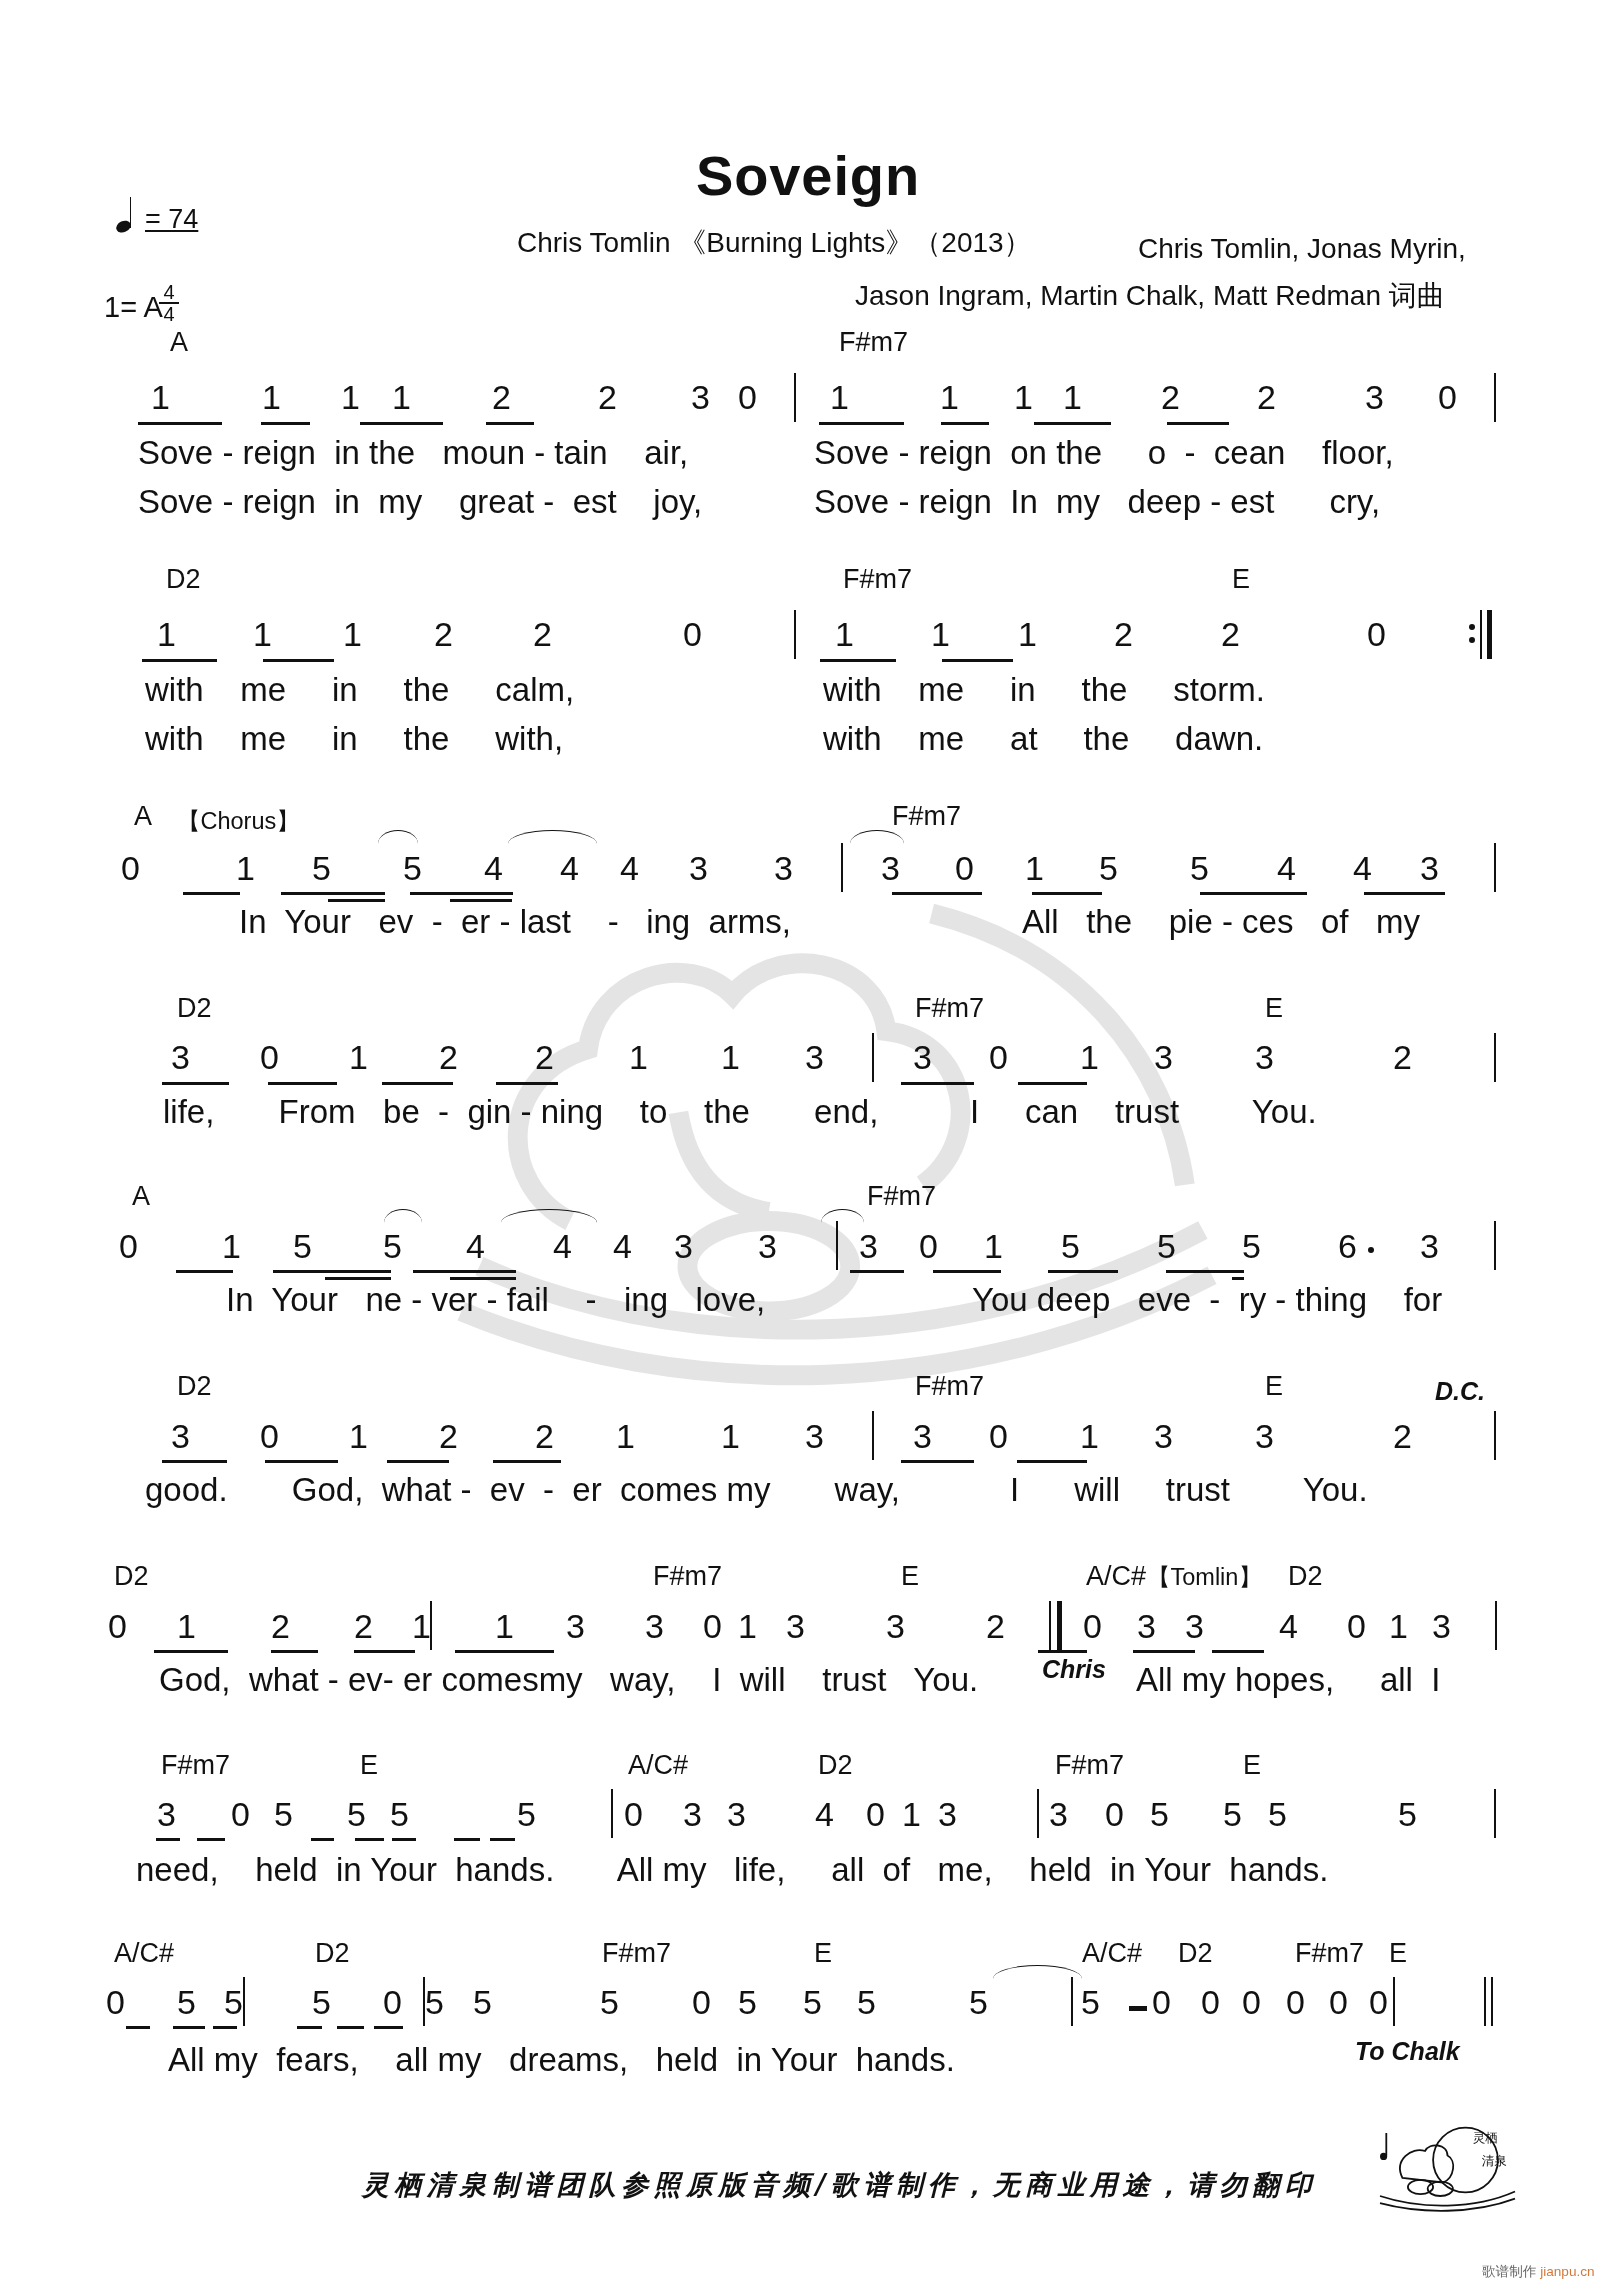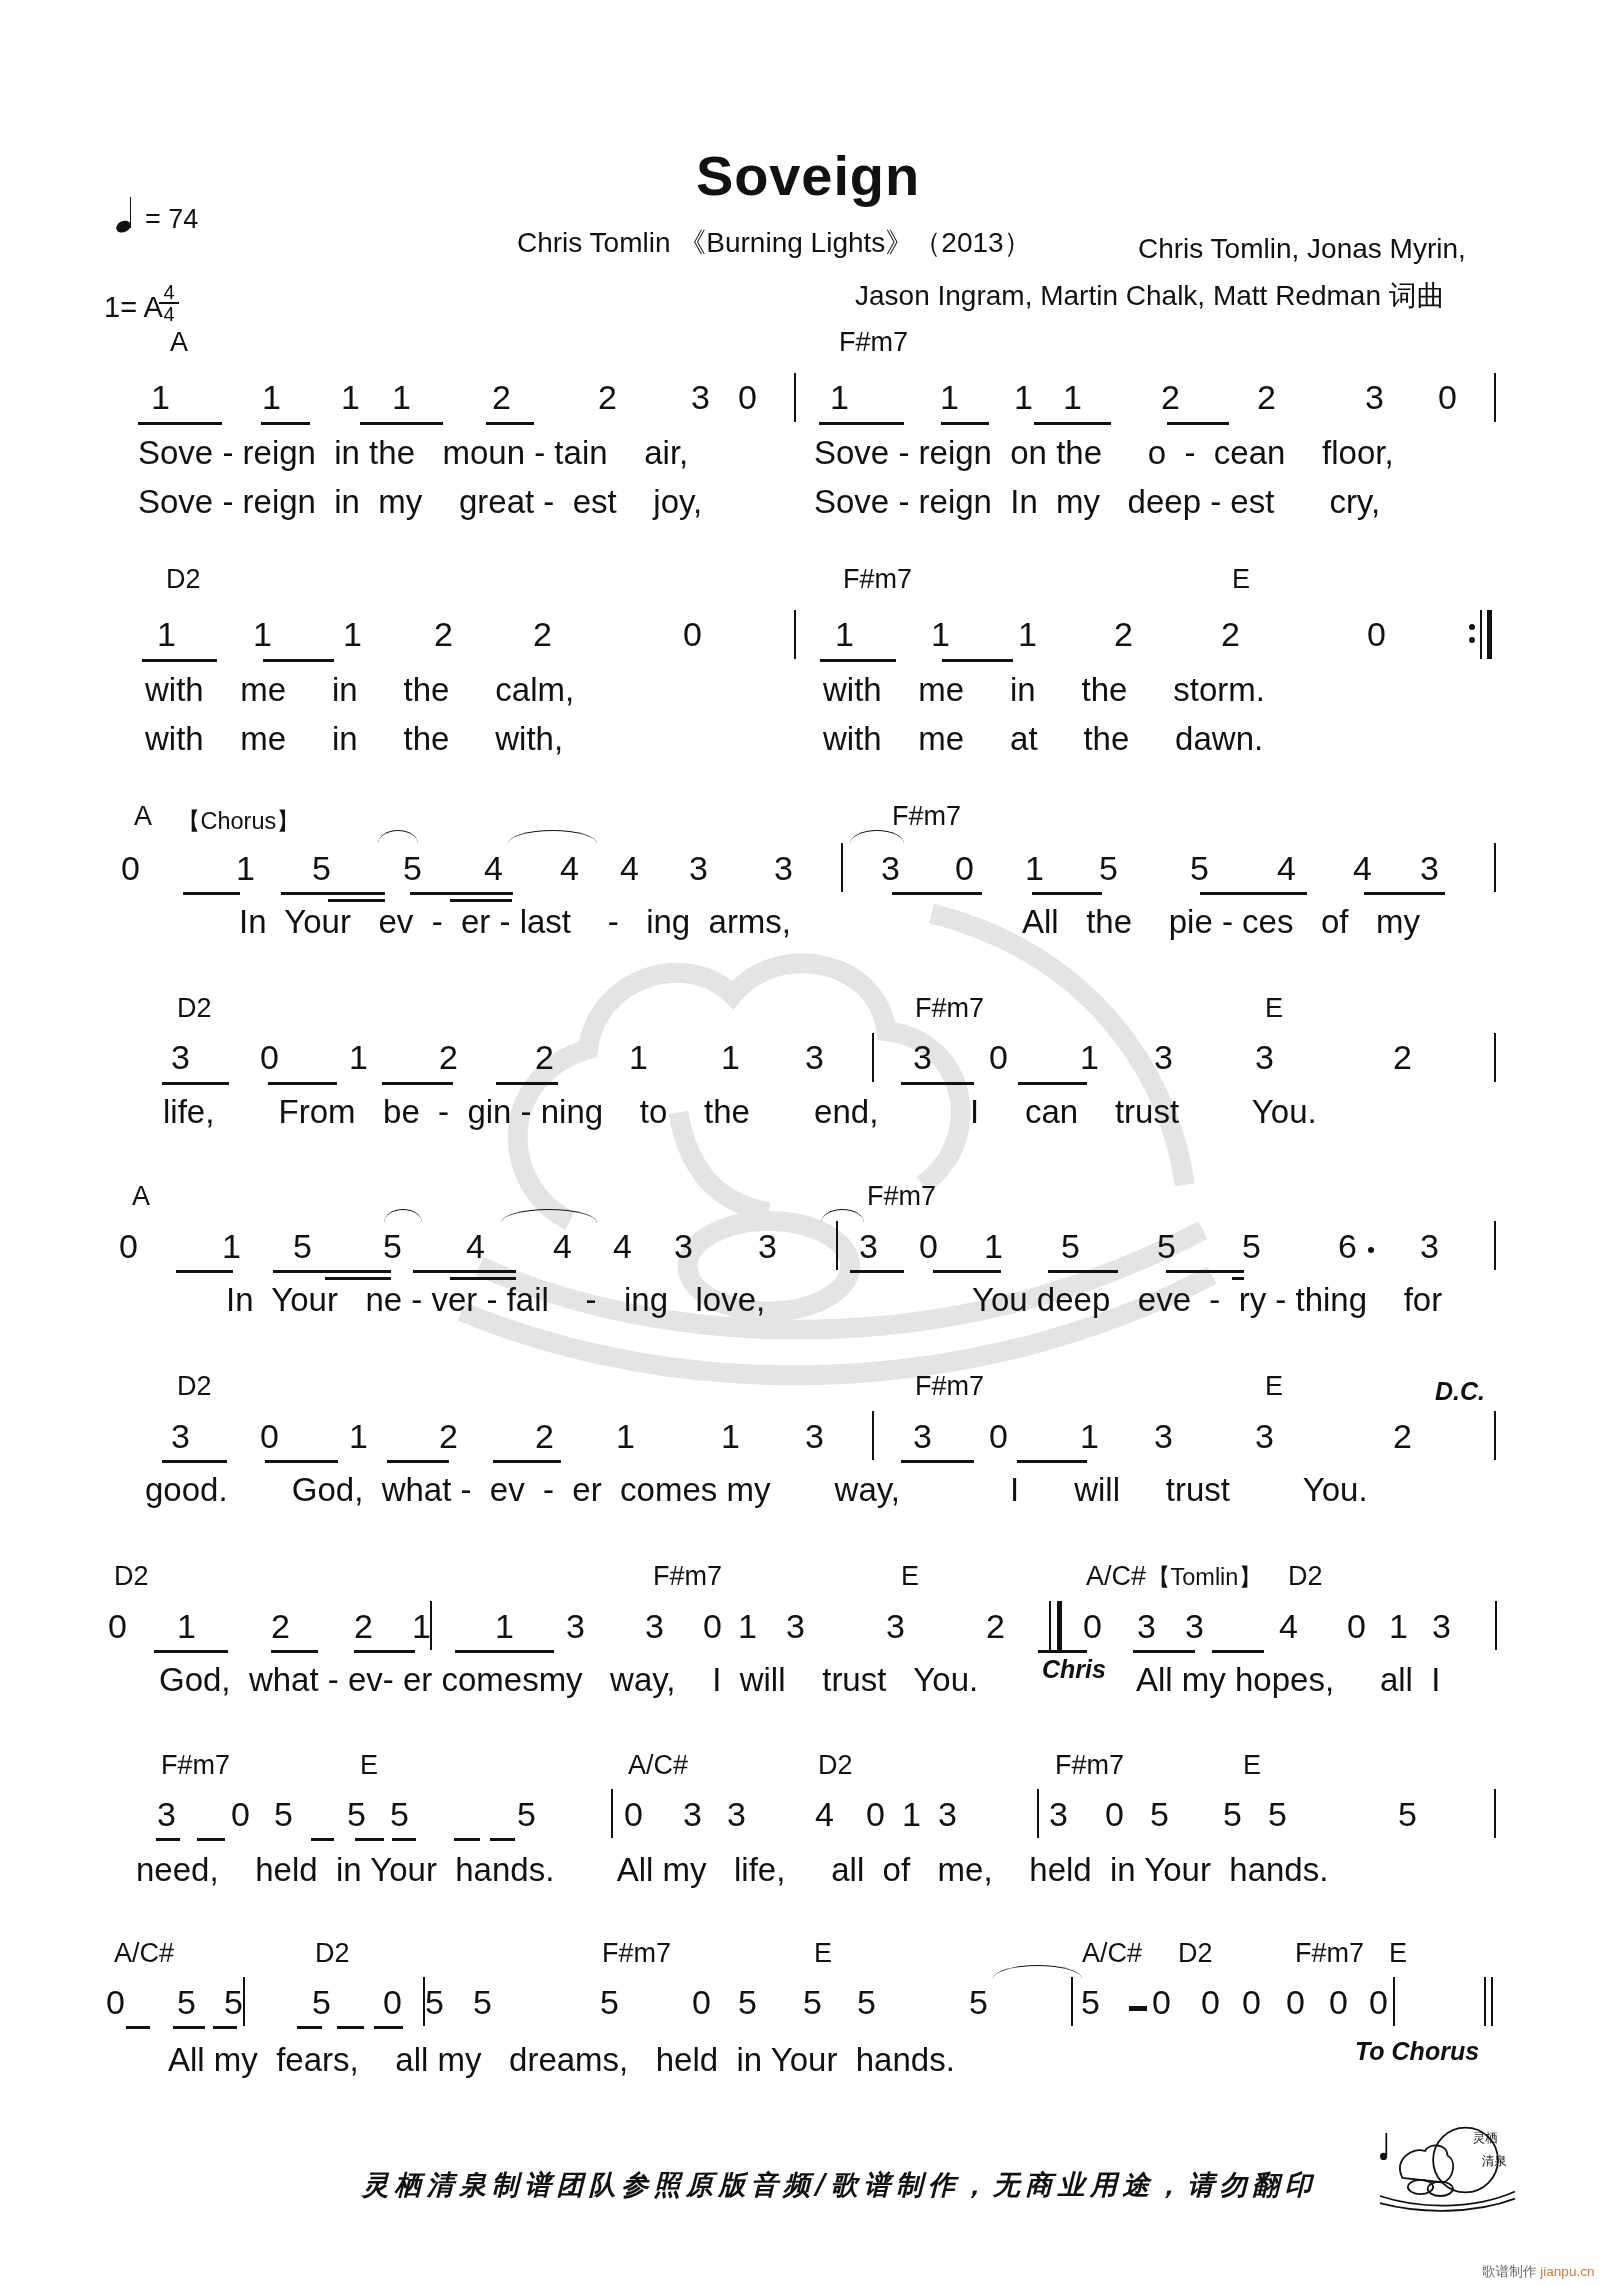--- a/index.html
+++ b/index.html
@@ -3,21 +3,21 @@
 <meta charset="utf-8">
 <style>
   html, body { margin:0; padding:0; background:#ffffff; }
   body { width:1616px; height:2285px; position:relative; overflow:hidden;
          font-family:"Liberation Sans", "DejaVu Sans", sans-serif; color:#111; }
   .abs { position:absolute; white-space:nowrap; }
   .title { left:0; width:1616px; top:143px; text-align:center; font-size:56px; font-weight:bold; letter-spacing:0.9px; }
   .album { left:517px; top:224px; font-size:28px; }
   .credits1 { left:1138px; top:233px; font-size:28px; }
   .credits2 { left:855px; top:277px; font-size:28px; }
-  .tempo { left:116px; top:197px; font-size:27px; }
+  .tempo { left:116px; top:197px; font-size:27px;text-decoration:underline; }
   .tempo .q { display:inline-block; position:relative; width:18px; height:36px; vertical-align:-5.4px; margin-right:11px; }
   .tempo .q .stem { position:absolute; left:13.6px; top:0; width:1.8px; height:31px; background:#111; }
   .tempo .q .head { position:absolute; left:0; top:23.5px; width:15.4px; height:11px; background:#111; border-radius:50%; transform:rotate(-25deg); }
   .key { left:104px; top:291px; font-size:29px; }
   .timesig { left:159px; top:282px; font-size:20px; text-align:center; line-height:20px; width:20px; }
   .timesig .bar { height:1.8px; background:#111; margin:0 0 0 0; }
   .chord { font-size:27px; }
   .section { font-size:23.5px; }
   .note { font-size:34px; width:27px; text-align:center; }
   .ul { position:absolute; height:2.7px; background:#111; }
@@ -328,21 +328,21 @@
     <div class="barline" style="left: 1494px; top: 1789px; height: 49px;"></div>
     <div class="abs lyric" style="left: 136px; top: 1851px; white-space: pre;">need,    held  in Your  hands.       All my   life,     all  of   me,    held  in Your  hands.</div>
     <div class="abs chord" style="left: 114px; top: 1938px;">A/C#</div>
     <div class="abs chord" style="left: 315px; top: 1938px;">D2</div>
     <div class="abs chord" style="left: 602px; top: 1938px;">F#m7</div>
     <div class="abs chord" style="left: 814px; top: 1938px;">E</div>
     <div class="abs chord" style="left: 1082px; top: 1938px;">A/C#</div>
     <div class="abs chord" style="left: 1178px; top: 1938px;">D2</div>
     <div class="abs chord" style="left: 1295px; top: 1938px;">F#m7</div>
     <div class="abs chord" style="left: 1389px; top: 1938px;">E</div>
-    <div class="abs mark" style="left: 1355px; top: 2037px;">To Chorus</div>
+    <div class="abs mark" style="left: 1355px; top: 2037px;">To Chalk</div>
     <div class="abs note" style="left: 102px; top: 1983px;">0</div>
     <div class="abs note" style="left: 173px; top: 1983px;">5</div>
     <div class="abs note" style="left: 220px; top: 1983px;">5</div>
     <div class="abs note" style="left: 308px; top: 1983px;">5</div>
     <div class="abs note" style="left: 379px; top: 1983px;">0</div>
     <div class="abs note" style="left: 421px; top: 1983px;">5</div>
     <div class="abs note" style="left: 469px; top: 1983px;">5</div>
     <div class="abs note" style="left: 596px; top: 1983px;">5</div>
     <div class="abs note" style="left: 688px; top: 1983px;">0</div>
     <div class="abs note" style="left: 734px; top: 1983px;">5</div>

